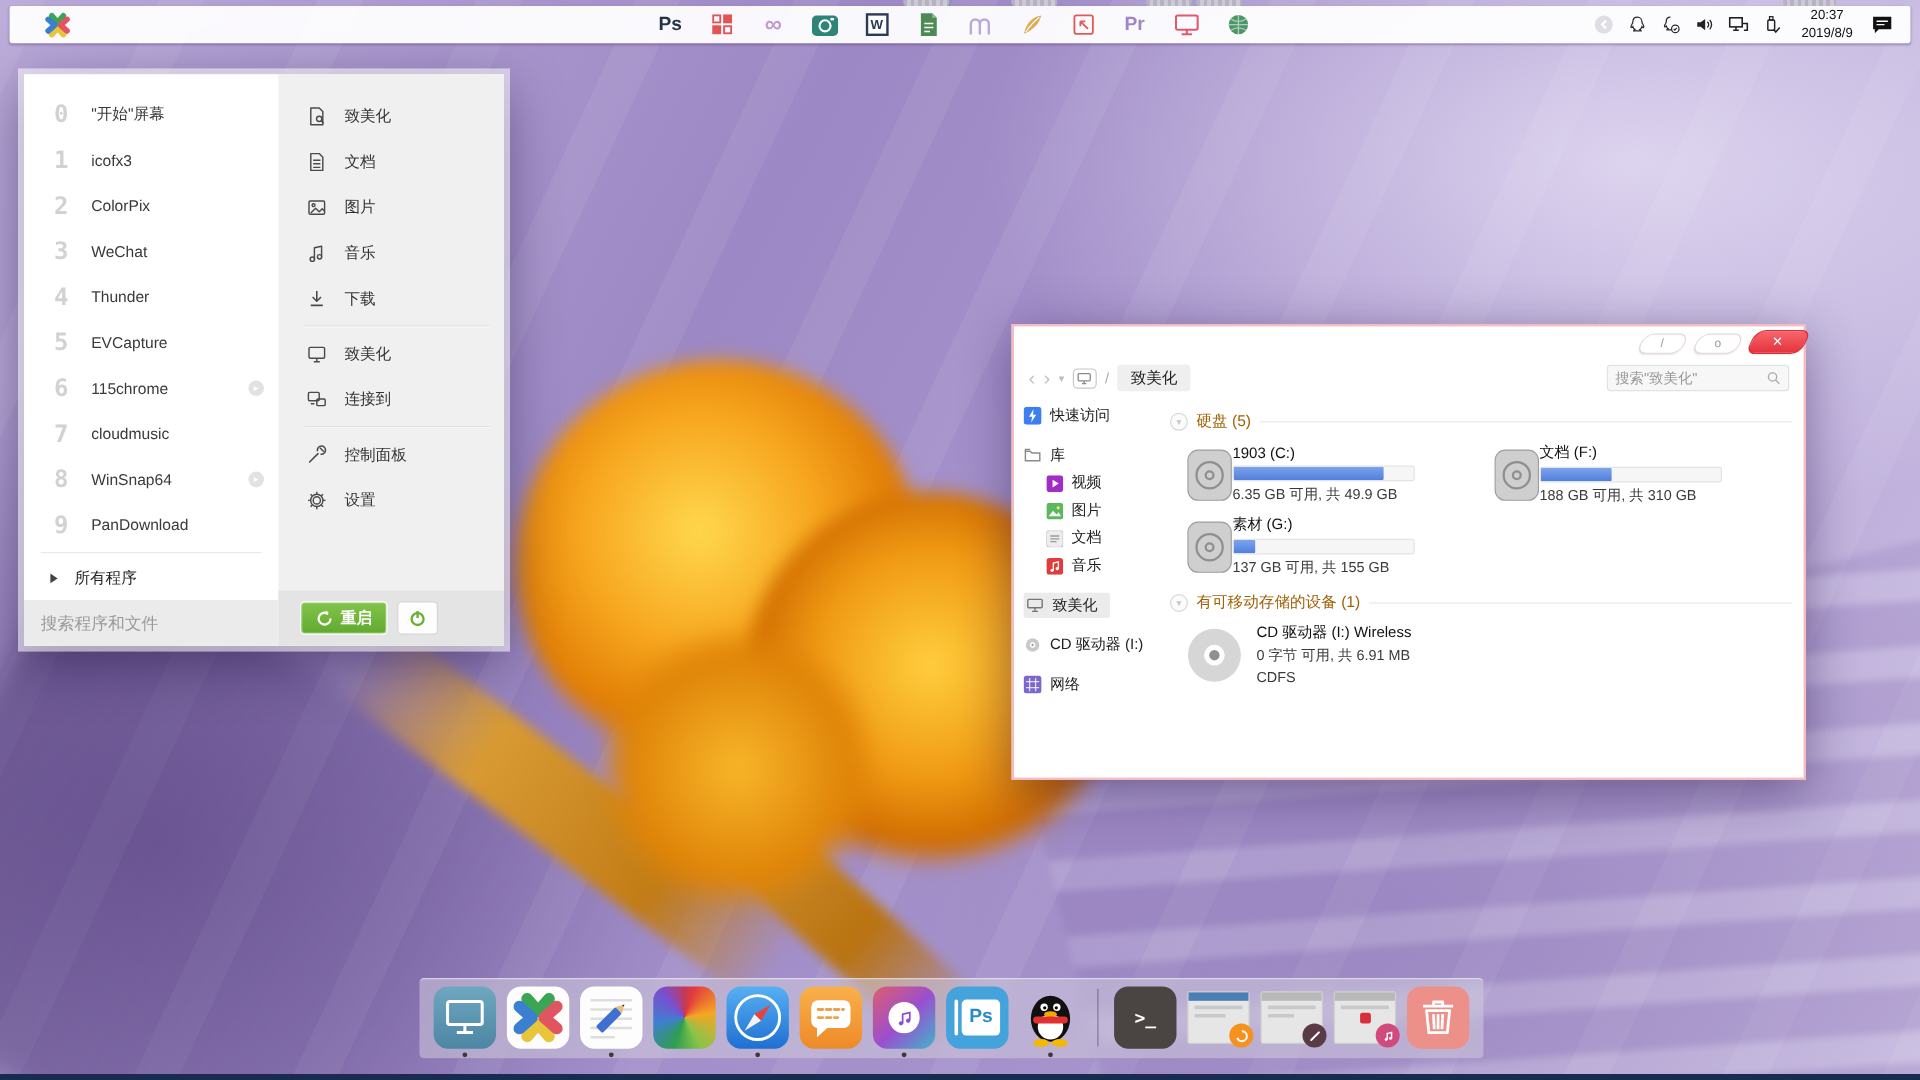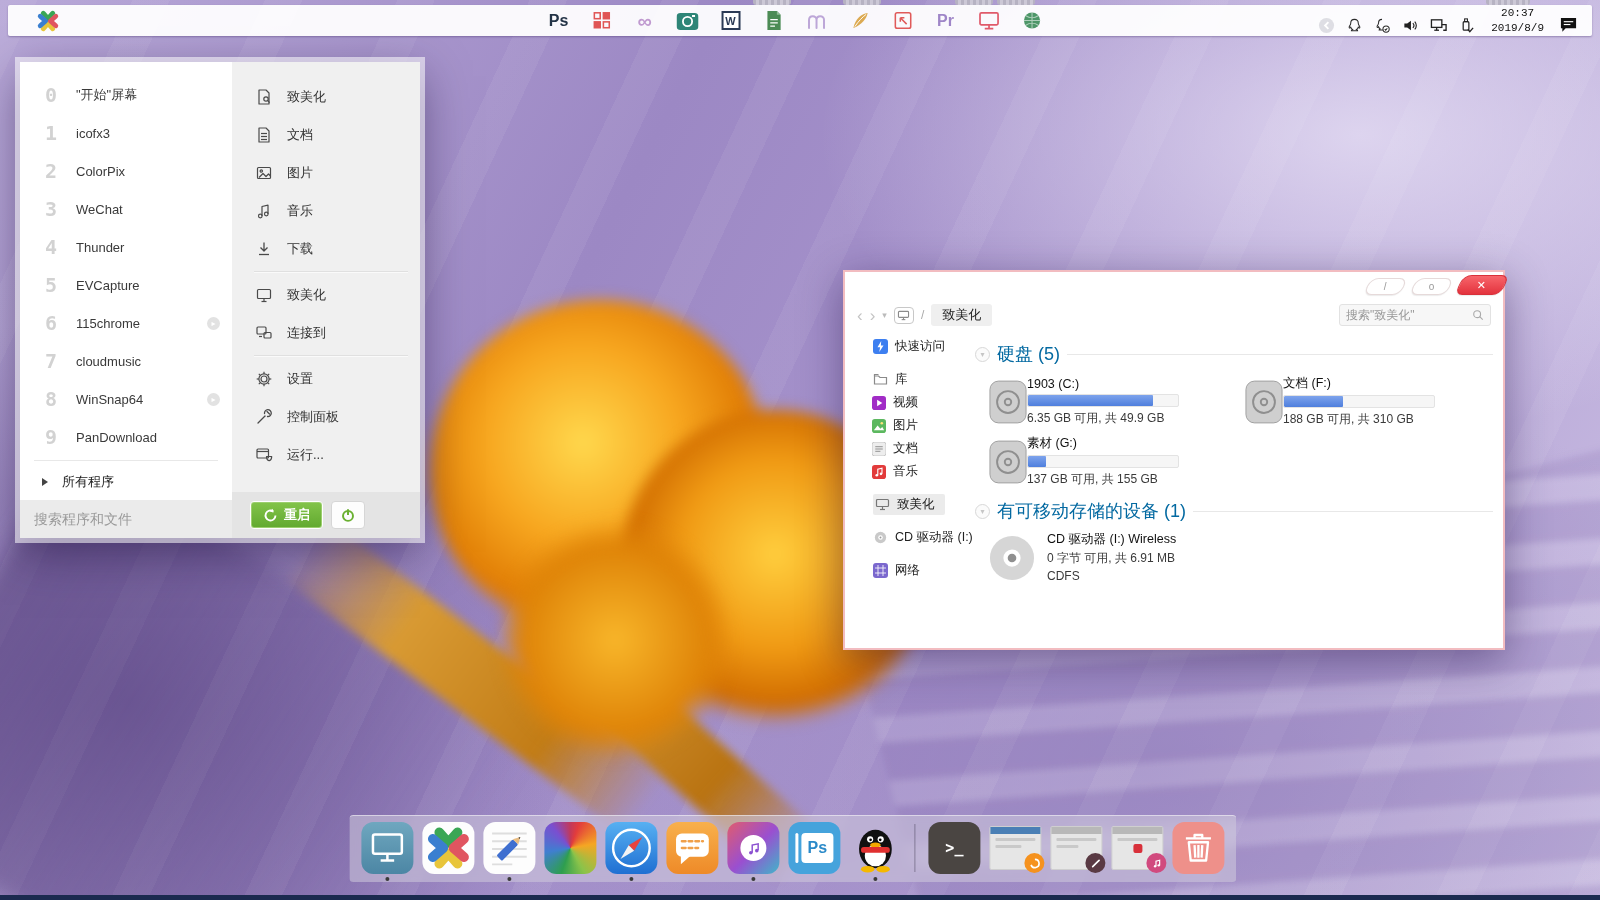--- a/index.html
+++ b/index.html
@@ -37,21 +37,21 @@
   .menubar { position:absolute; left:8px; top:5px; right:8px; height:31px; background:rgba(255,255,255,.94);
     border-radius:2px; box-shadow:0 1px 2px rgba(70,50,110,.4); display:flex; align-items:center; z-index:50; }
   .mb-logo { margin-left:28px; width:24px; height:24px; }
   .mb-center { position:absolute; left:50%; transform:translateX(-51%); display:flex; align-items:center; gap:19px; }
   .mb-icon { width:24px; height:24px; display:flex; align-items:center; justify-content:center; cursor:default; }
   .txt-ps { font-weight:bold; font-size:16px; color:#243447; }
   .txt-pr { font-weight:bold; font-size:16px; color:#9f86c8; }
   .w-box { width:19px; height:19px; border:2px solid #2b3a55; background:#fff; color:#2b3a55;
     font-size:11px; font-weight:bold; display:flex; align-items:center; justify-content:center; }
   .txt-inf { font-size:20px; font-weight:bold; color:#c09ad0; line-height:1; }
-  .mb-tray { position:absolute; right:14px; display:flex; align-items:flex-end; gap:9px;font-family:Liberation Mono, monospace; }
+  .mb-tray { position:absolute; right:14px; display:flex; align-items:center; gap:9px; }
   .tray-icon { width:19px; height:19px; display:flex; align-items:center; justify-content:center; }
   .tray-time { text-align:center; font-size:11px; color:#111; line-height:1.3; margin:0 6px; white-space:nowrap; }
   .pill { position:absolute; top:0; height:5px; border-radius:0 0 3px 3px; z-index:60;
     background:repeating-linear-gradient(90deg,#b6b2c2 0 3px,#ccc8d6 3px 6px); }
 
   
   .start-menu { position:absolute; left:20px; top:62px; width:400px; height:476px; display:flex; z-index:40;
     background:#fff; box-shadow:0 0 0 5px rgba(255,255,255,.55), 0 14px 44px rgba(25,12,55,.5); }
   .sm-left { width:212px; background:#fff; display:flex; flex-direction:column; padding-top:14px; }
   .sm-row { height:38px; display:flex; align-items:center; padding:0 12px 0 18px; cursor:default; }
@@ -92,31 +92,31 @@
   .nav-drop { color:#bbb; font-size:9px; cursor:pointer; }
   .crumb-ico { width:20px; height:17px; border:1px solid #c8c8c8; border-radius:4px; display:flex; align-items:center; justify-content:center; cursor:pointer; }
   .crumb-sep { color:#aaa; font-size:12px; }
   .crumb { background:#efefef; border-radius:3px; padding:2px 11px; font-size:13px; color:#222; cursor:pointer; }
   .exp-search { margin-left:auto; width:152px; height:22px; background:#f7f7f7; border:1px solid #e2e2e2; border-radius:3px;
     display:flex; align-items:center; padding:0 6px; gap:4px; }
   .exp-search input { flex:1; min-width:0; border:none; outline:none; background:transparent; font-size:12px; color:#555; font-family:inherit; }
   .exp-search input::placeholder { color:#999; }
   .exp-body { position:relative; height:318px; }
   .exp-side { position:absolute; left:0; top:4px; width:128px; font-size:12.5px; color:#222; }
-  .side-row { height:24px; display:flex; align-items:center; gap:7px; padding-left:28px; cursor:pointer; white-space:nowrap; }
+  .side-row { height:24px; display:flex; align-items:center; gap:7px; padding-left:8px; cursor:pointer; white-space:nowrap; }
   .side-row.child { padding-left:26px; height:23px; }
   .side-row.gap { margin-top:9px; }
   .side-row.sel .side-sel { background:#ebebeb; border-radius:2px; }
   .side-sel { display:flex; align-items:center; gap:7px; padding:2px 10px 2px 2px; }
   .side-ico { width:15px; height:15px; display:flex; align-items:center; justify-content:center; flex:none; }
   .exp-main { position:absolute; left:130px; right:10px; top:6px; }
   .sec { display:flex; align-items:center; gap:7px; margin:6px 0 8px 0; cursor:pointer; }
   .sec-chev { width:15px; height:15px; border-radius:50%; border:1px solid #d8d8d8; color:#c6c6c6; font-size:8px;
     display:flex; align-items:center; justify-content:center; background:#fbfbfb; }
-  .sec-title { color:#0369a1; font-size:18px; }
+  .sec-title { color:#a16207; font-size:13px; }
   .sec-line { flex:1; height:1px; background:#e8e8e8; }
   .drive-grid { display:grid; grid-template-columns:1fr 1fr; column-gap:8px; row-gap:5px; padding-left:14px; }
   .drive { display:flex; align-items:center; height:55px; cursor:pointer; }
   .d-ico { flex:none; }
   .d-name { font-size:12.5px; color:#111; margin-bottom:3px; }
   .d-bar { width:152px; height:13px; background:#f6f6f6; border:1px solid #e3e3e3; border-radius:2px; overflow:hidden; }
   .d-fill { height:100%; background:linear-gradient(#7da3ec,#4f7fdd); border-radius:1px; }
   .d-info { font-size:12px; color:#3a3a3a; margin-top:3px; white-space:nowrap; }
   .removable { display:flex; gap:12px; align-items:center; padding-left:14px; margin-top:2px; cursor:pointer; }
   .r-name { font-size:12.5px; color:#111; margin-bottom:2px; }
@@ -441,54 +441,44 @@
           <rect x="2" y="3" width="9" height="7" rx="1"></rect>
             <rect x="9" y="8.5" width="7" height="5.5" rx="1"></rect>
             <line x1="4" y1="12.5" x2="7" y2="12.5"></line>
         </svg>
       </span>
       <span>连接到</span>
     </div>
     <div class="smr-div"></div>
     <div class="smr-row">
       <span class="smr-icon">
+        <svg viewBox="0 0 18 18" width="18" height="18" fill="none" stroke="#4a4a4a" stroke-width="1.3" stroke-linecap="round">
+          <path d="M3 15l7-7"></path>
+            <path d="M9.5 5.5a3.4 3.4 0 1 1 3 3"></path>
+            <path d="M12 3.5l2.5 2.5"></path>
+        </svg>
+      </span>
+      <span>控制面板</span>
+    </div>
+    <div class="smr-row">
+      <span class="smr-icon">
         <svg viewBox="0 0 18 18" width="18" height="18" fill="none" stroke="#4a4a4a" stroke-width="1.2">
           <circle cx="9" cy="9" r="3"></circle>
             <circle cx="9" cy="9" r="5.1"></circle>
           <line x1="14.1" y1="9" x2="16.3" y2="9"></line>
             <line x1="9" y1="14.1" x2="9" y2="16.3"></line>
           <line x1="3.9" y1="9" x2="1.7" y2="9"></line>
             <line x1="9" y1="3.9" x2="9" y2="1.7"></line>
           <line x1="12.6" y1="12.6" x2="14.2" y2="14.2"></line>
             <line x1="5.4" y1="5.4" x2="3.8" y2="3.8"></line>
           <line x1="12.6" y1="5.4" x2="14.2" y2="3.8"></line>
             <line x1="5.4" y1="12.6" x2="3.8" y2="14.2"></line>
         </svg>
       </span>
       <span>设置</span>
-    </div>
-    <div class="smr-row">
-      <span class="smr-icon">
-        <svg viewBox="0 0 18 18" width="18" height="18" fill="none" stroke="#4a4a4a" stroke-width="1.3" stroke-linecap="round">
-          <path d="M3 15l7-7"></path>
-            <path d="M9.5 5.5a3.4 3.4 0 1 1 3 3"></path>
-            <path d="M12 3.5l2.5 2.5"></path>
-        </svg>
-      </span>
-      <span>控制面板</span>
-    </div>
-    <div class="smr-row">
-      <span class="smr-icon">
-        <svg viewBox="0 0 18 18" width="18" height="18" fill="none" stroke="#4a4a4a" stroke-width="1.2" stroke-linejoin="round">
-          <rect x="2" y="3" width="11.5" height="9" rx="1"></rect>
-            <line x1="2" y1="5.5" x2="13.5" y2="5.5"></line>
-          <path d="M11.5 10.5c0 2.6 1.3 3.9 2.6 4.3 1.3-.4 2.6-1.7 2.6-4.3z"></path>
-        </svg>
-      </span>
-      <span>运行...</span>
     </div>
     <div class="power-row">
       <button class="restart-btn">
         <svg viewBox="0 0 16 16" width="15" height="15">
           <path d="M13.3 8a5.3 5.3 0 1 1-2.2-4.3" fill="none" stroke="#fff" stroke-width="2"></path>
           <polygon points="10.2,0.8 11.3,4.8 7.4,3.6" fill="#fff"></polygon>
         </svg>
         <span>重启</span>
       </button>
       <button class="power-btn">

